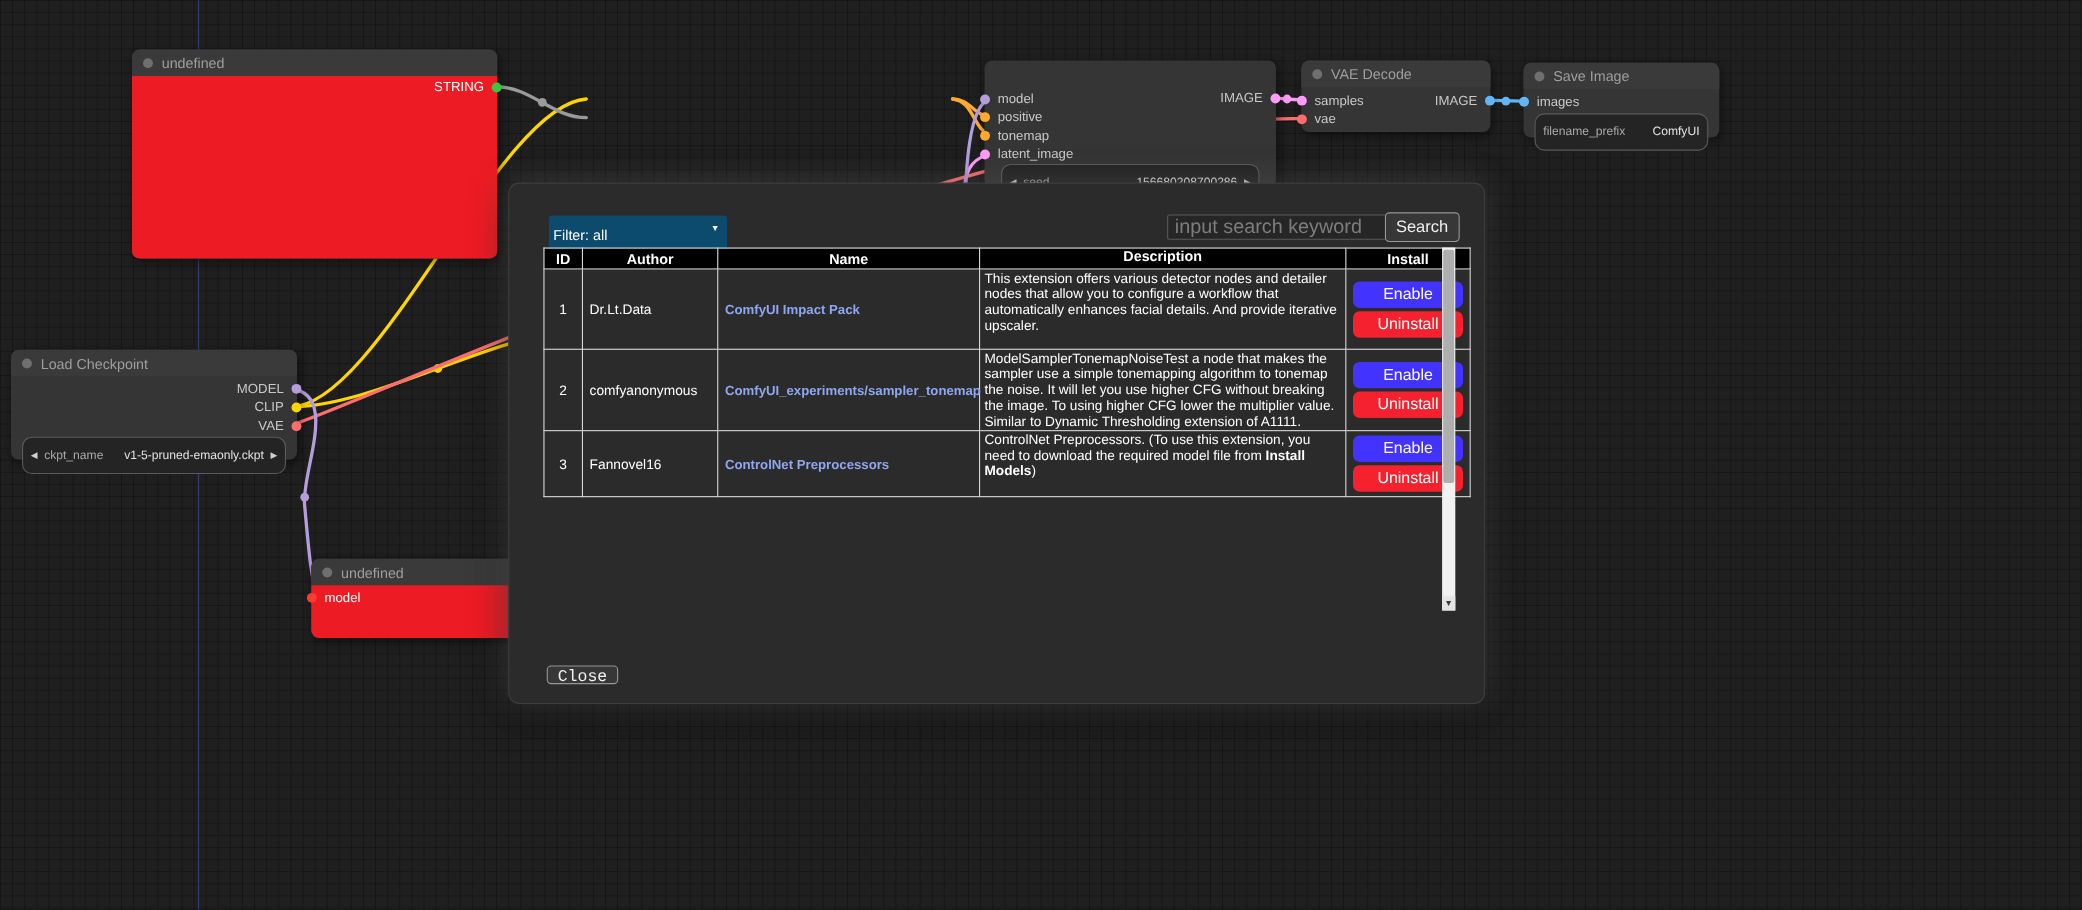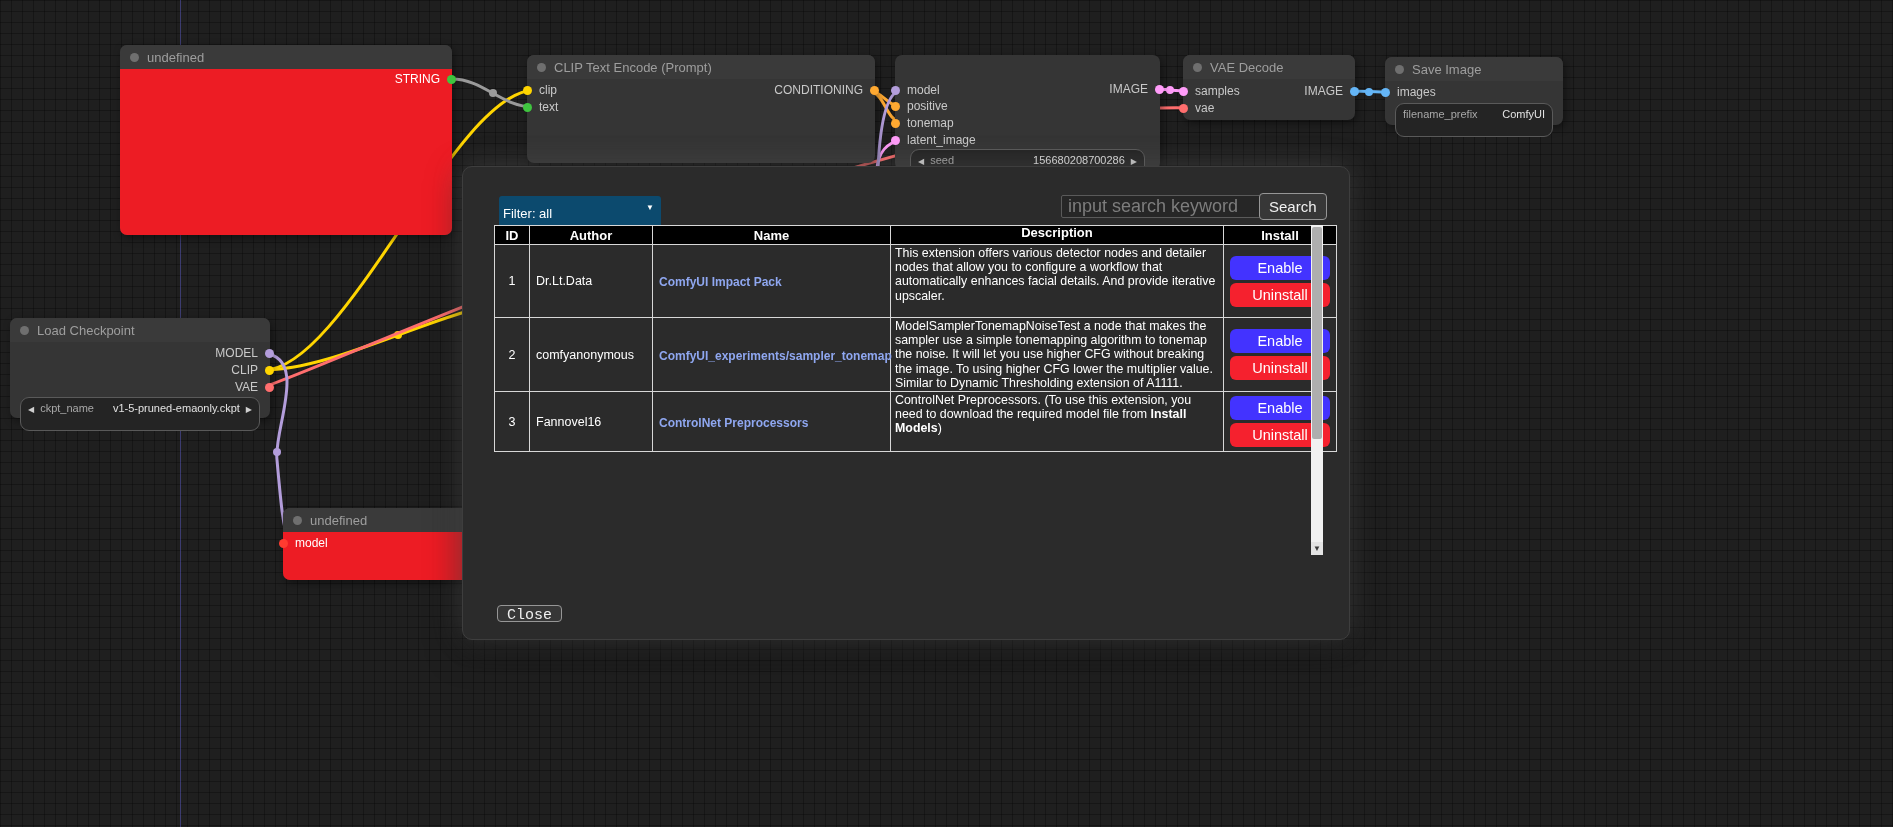--- a/index.html
+++ b/index.html
@@ -21,21 +21,21 @@
   .nbody{position:absolute;left:0;right:0;top:24px;bottom:0;border-radius:0 0 7px 7px;}
   .red{background:var(--node_error_red);}
   .slot{position:absolute;height:14px;display:flex;align-items:center;font-size:12px;color:#c9c9c9;}
   .slot.in{left:12px;}
   .slot.out{right:12px;}
   .sdot{position:absolute;top:2.5px;width:9px;height:9px;border-radius:50%;}
   .slot.in .sdot{left:-16px;}
   .slot.out .sdot{right:-16px;}
   .red-node .slot{color:#fff;}
   .widget{position:absolute;height:16px;background:#242424;border:1px solid #5a5a5a;border-radius:9px;
-    display:flex;align-items:flex-end;font-size:11px;color:#a8a8a8;padding:16px 7px;box-sizing:border-box;}
+    display:flex;align-items:center;font-size:11px;color:#a8a8a8;padding:16px 7px;box-sizing:border-box;}
   .warr{font-size:8px;color:#cfcfcf;line-height:1;flex:0 0 auto;}
   .wlabel{margin:0 6px;margin-right:auto;white-space:nowrap;}
   .wvalue{color:#e2e2e2;margin-right:6px;white-space:nowrap;}
   .widget.noarrow .wlabel{margin-left:0;}
   
   #dialog{position:absolute;left:462px;top:166px;width:888px;height:474px;background:#2b2b2b;border-radius:10px;
     z-index:10;box-shadow:0 0 30px rgba(190,190,190,0.22),0 10px 34px rgba(0,0,0,0.55);border:1px solid #3e3e3e;box-sizing:border-box;}
   .filter-wrap{position:absolute;left:36px;top:29px;width:162px;height:35px;background:#0c4a6e;border-radius:3px;}
   .filter-wrap select{width:100%;height:100%;background:transparent;color:#fff;border:none;outline:none;
     font-size:13px;padding:0 4px;appearance:none;-webkit-appearance:none;font-family:inherit;}
@@ -99,38 +99,20 @@
       <span class="cdot"></span>
       <span>undefined</span>
     </div>
     <div class="nbody red"></div>
     <div class="slot out" style="top:27px">
       <span>STRING</span>
       <span class="sdot" style="background:var(--slot_string)"></span>
     </div>
   </div>
 
-  <div class="node" style="left:527px;top:55px;width:348px;height:108px">
-    <div class="ntitle">
-      <span class="cdot"></span>
-      <span>CLIP Text Encode (Prompt)</span>
-    </div>
-    <div class="slot in" style="top:28px">
-      <span class="sdot" style="background:var(--slot_clip)"></span>
-      <span>clip</span>
-    </div>
-    <div class="slot in" style="top:45px">
-      <span class="sdot" style="background:var(--slot_string)"></span>
-      <span>text</span>
-    </div>
-    <div class="slot out" style="top:28px">
-      <span>CONDITIONING</span>
-      <span class="sdot" style="background:var(--slot_conditioning)"></span>
-    </div>
-  </div>
 
   <div class="node" style="left:895px;top:55px;width:265px;height:115px">
     <div class="slot in" style="top:28px">
       <span class="sdot" style="background:var(--slot_model)"></span>
       <span>model</span>
     </div>
     <div class="slot in" style="top:44px">
       <span class="sdot" style="background:var(--slot_conditioning)"></span>
       <span>positive</span>
     </div>

